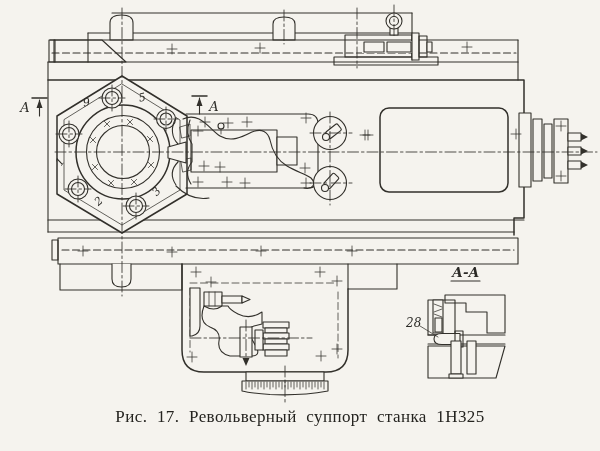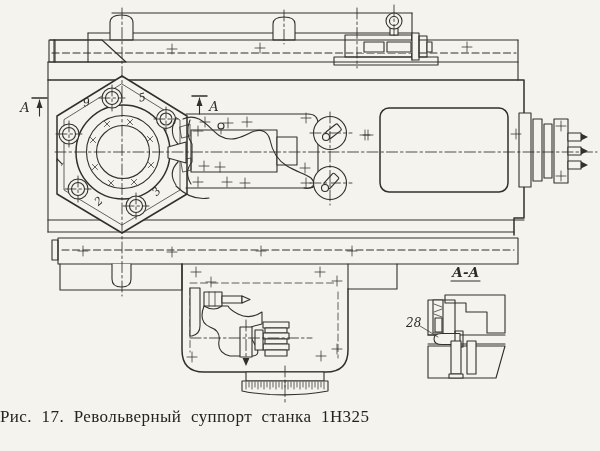--- a/index.html
+++ b/index.html
@@ -8,21 +8,21 @@
   svg{position:absolute;top:0;left:0;}
   .ln{stroke:#32302b;stroke-width:1.1;fill:none;stroke-linecap:round;stroke-linejoin:round;}
   .thk{stroke-width:1.5;}
   .thin{stroke-width:0.75;}
   .dash{stroke-dasharray:7 3.5;}
   .dd{stroke-dasharray:11 3 2.5 3;stroke-width:0.85;}
   .paper{fill:#f5f3ee;}
   .inkfill{fill:#32302b;stroke:none;}
   text{fill:#2b2a26;}
   .hand{font-family:"DejaVu Serif", serif;font-style:italic;}
-  .caption{position:absolute;top:407px;left:0;width:600px;text-align:left;
+  .caption{position:absolute;top:407px;left:0;width:600px;text-align:center;
            font-size:17px;color:#24231f;letter-spacing:0.4px;word-spacing:5px;}
 </style>
 </head>
 <body>
 
 <div class="page">
 <svg width="600" height="405" viewBox="0 0 600 405">
   <defs>
     <pattern id="h45" patternUnits="userSpaceOnUse" width="5" height="5" patternTransform="rotate(45)">
       <line x1="0" y1="0" x2="0" y2="5" stroke="#3a3833" stroke-width="0.9"></line>

